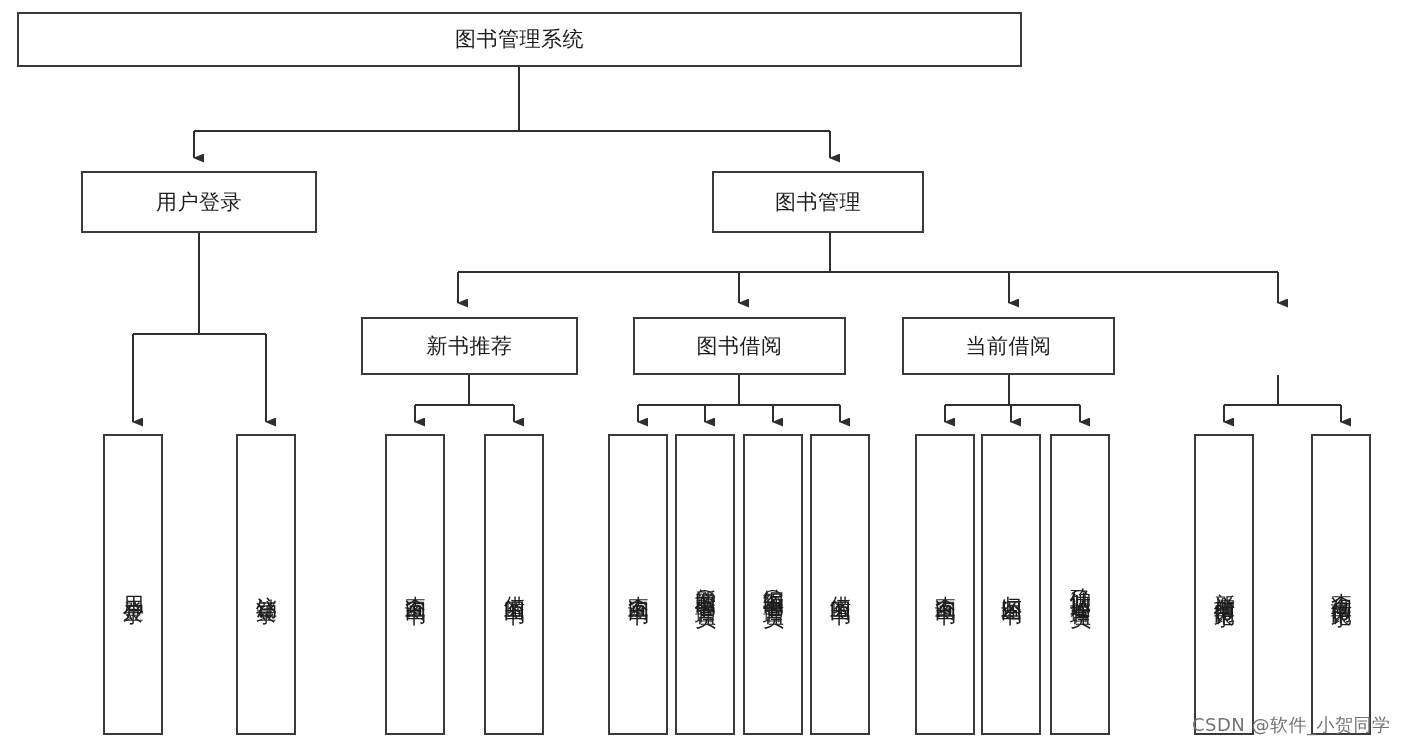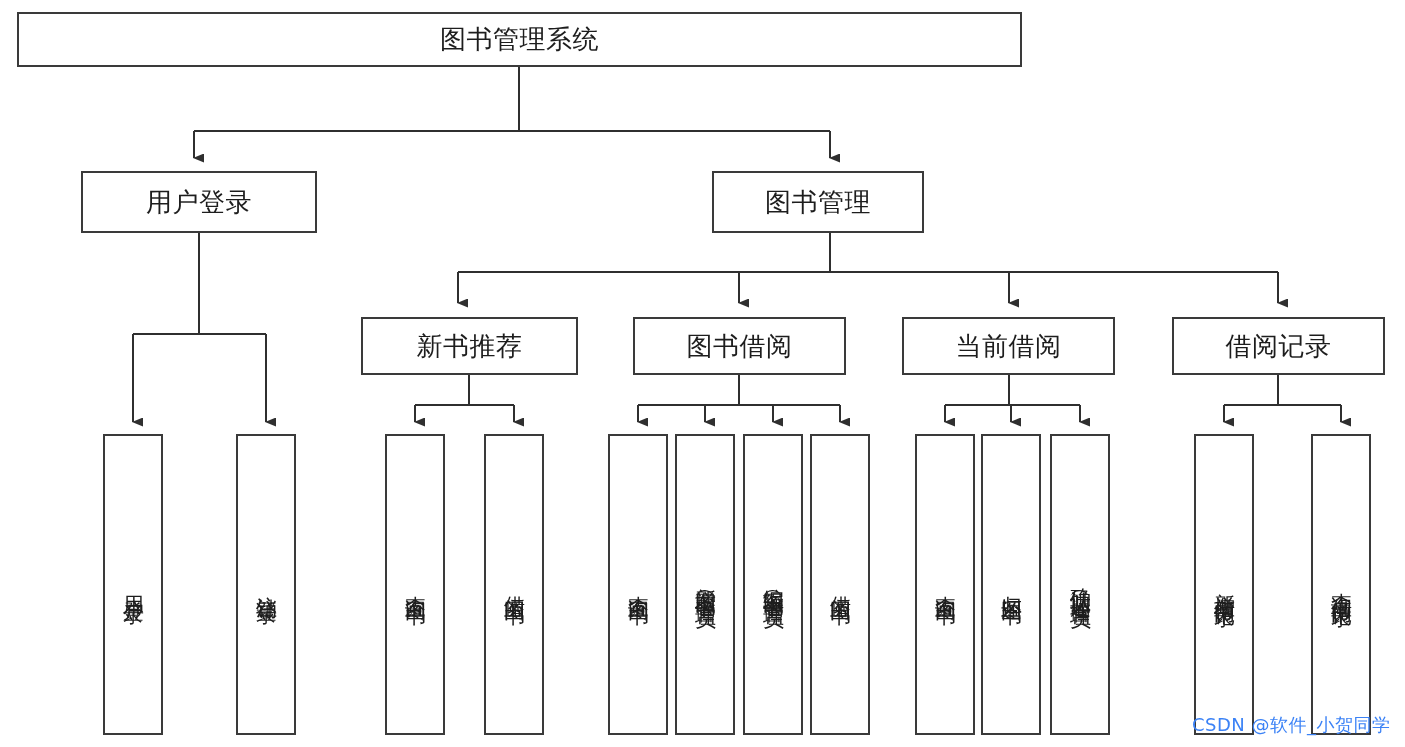--- a/index.html
+++ b/index.html
@@ -30,21 +30,21 @@
     box-sizing: border-box;
     background: #ffffff;
     border: 2px solid #3a3a3a;
     display: flex;
     align-items: center;
     justify-content: center;
     z-index: 2;
   }
   .node-label {
     color: #1d1d1d;
-    font-size: 26px;
+    font-size: 21px;
     line-height: 1.18;
     letter-spacing: 0.5px;
     text-align: center;
     white-space: pre;
   }
   .node.horizontal .node-label {
     writing-mode: horizontal-tb;
   }
   .node.vertical {
     align-items: center;
@@ -52,21 +52,21 @@
   }
   .node.vertical .node-label {
     writing-mode: vertical-rl;
     text-orientation: upright;
     letter-spacing: 3px;
     font-size: 21px;
     line-height: 1;
   }
   .watermark {
     position: absolute;
-    color: #3b82f6;
+    color: #737373;
     font-size: 18px;
     letter-spacing: 0.5px;
     z-index: 5;
     white-space: nowrap;
     pointer-events: none;
   }
 </style>
 </head>
 <body>
 
@@ -137,23 +137,20 @@
 
   <div class="node horizontal" style="left:361px; top:317px; width:217px; height:58px;">
     <span class="node-label">新书推荐</span>
   </div>
   <div class="node horizontal" style="left:902px; top:317px; width:213px; height:58px;">
     <span class="node-label">当前借阅</span>
   </div>
   <div class="node horizontal" style="left:633px; top:317px; width:213px; height:58px;">
     <span class="node-label">图书借阅</span>
   </div>
-  <div class="node horizontal" style="left:1172px; top:317px; width:213px; height:58px;">
-    <span class="node-label">借阅记录</span>
-  </div>
 
   <div class="node vertical" style="left:103px; top:434px; width:60px; height:301px;">
     <span class="node-label">用户登录</span>
   </div>
   <div class="node vertical" style="left:236px; top:434px; width:60px; height:301px;">
     <span class="node-label">注销登录</span>
   </div>
 
   <div class="node vertical" style="left:385px; top:434px; width:60px; height:301px;">
     <span class="node-label">查询图书</span>

